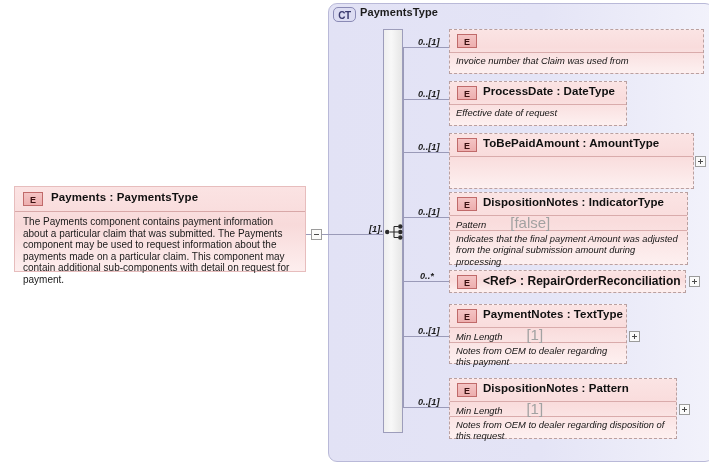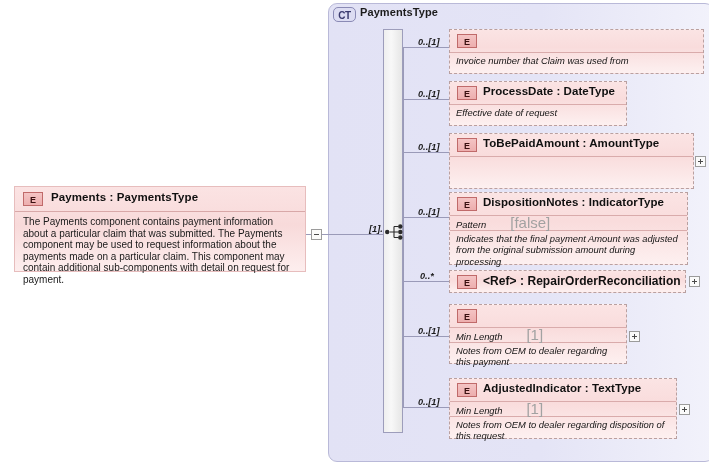--- a/index.html
+++ b/index.html
@@ -293,34 +293,35 @@
       <div class="ttl">&lt;Ref&gt;    : RepairOrderReconciliation</div>
     </div>
   </div>
   <div class="tgl plus" style="left:681px; top:276px;"></div>
 
   <div class="hline" style="left:395px; top:336px; width:46px;"></div>
   <div class="card" style="left:410px; top:326px;">0..[1]</div>
   <div class="el" style="top:304px; width:178px; height:60px;">
     <div class="hdr">
       <div class="e-badge" style="left:7px; top:4px;">E</div>
+      <div class="ttl">PaymentNotes : TextType</div>
     </div>
     <div class="facet">
       <span>Min Length</span><span class="fval">[1]</span>
     </div>
     <div class="desc">Notes from OEM to dealer regarding this payment</div>
   </div>
   <div class="tgl plus" style="left:621px; top:331px;"></div>
 
   <div class="hline" style="left:395px; top:407px; width:46px;"></div>
   <div class="card" style="left:410px; top:397px;">0..[1]</div>
   <div class="el" style="top:378px; width:228px; height:61px;">
     <div class="hdr">
       <div class="e-badge" style="left:7px; top:4px;">E</div>
-      <div class="ttl">AdjustedIndicator : TextType</div>
+      <div class="ttl">DispositionNotes : Pattern</div>
     </div>
     <div class="facet">
       <span>Min Length</span><span class="fval">[1]</span>
     </div>
     <div class="desc">Notes from OEM to dealer regarding disposition of this request</div>
   </div>
   <div class="tgl plus" style="left:671px; top:404px;"></div>
 
 </div>
 

